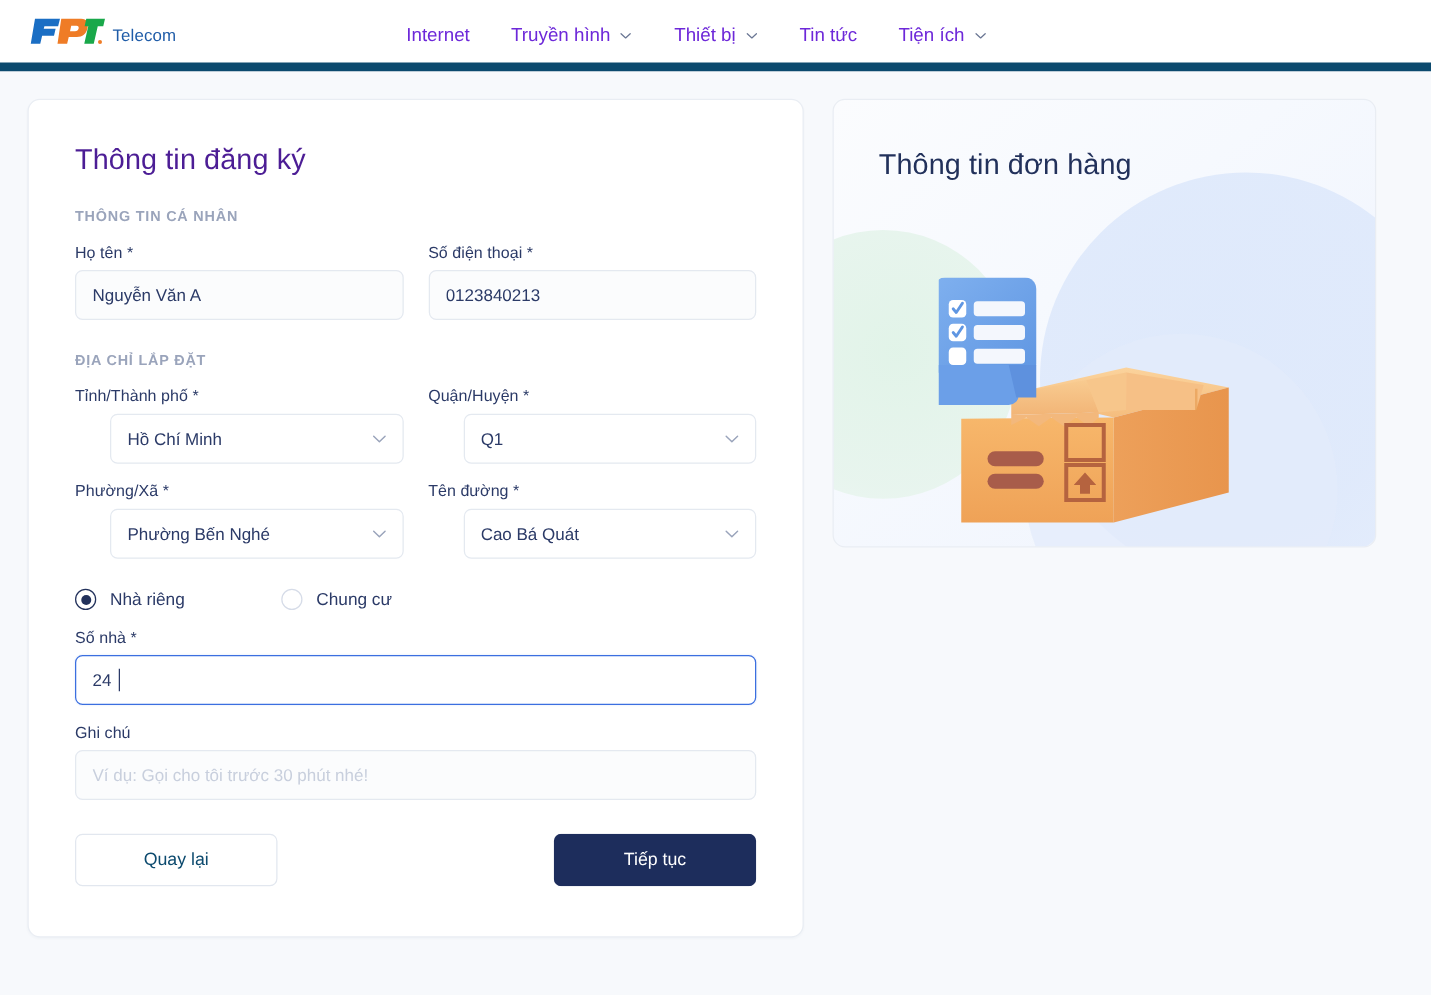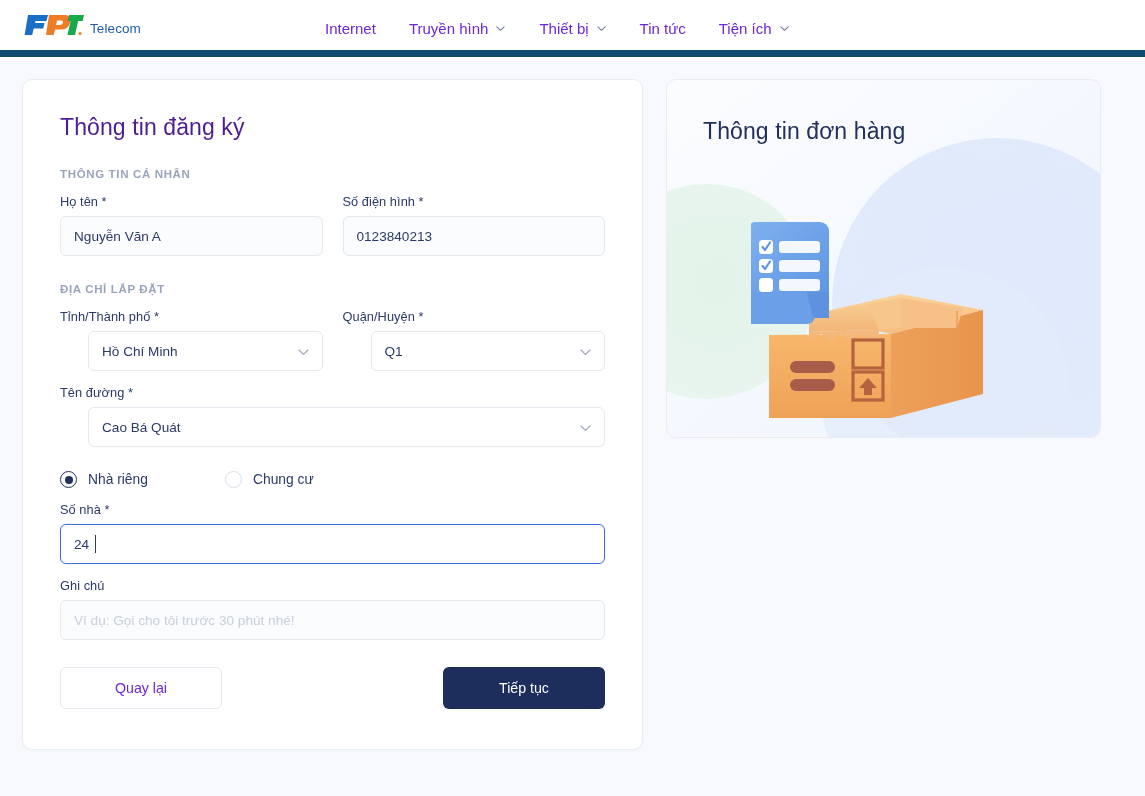--- a/index.html
+++ b/index.html
@@ -198,21 +198,21 @@
     border-radius: 6px;
     font-family: "Liberation Sans", sans-serif;
     font-size: 14.2px;
     cursor: pointer;
     border: 1px solid transparent;
   }
   .btn-back {
     width: 162px;
     background: #ffffff;
     border-color: #e2e7ef;
-    color: #6d28d9;
+    color: #0c4a6e;
   }
   .btn-next {
     width: 162px;
     background: #1d2d5c;
     color: #ffffff;
   }
 
   
   .order-panel {
     width: 435px;
@@ -319,21 +319,21 @@
     <div class="card-title">Thông tin đăng ký</div>
 
     <div class="section-label">THÔNG TIN CÁ NHÂN</div>
 
     <div class="row">
       <div class="field">
         <label class="lbl">Họ tên *</label>
         <input class="control" type="text" value="Nguyễn Văn A" style="">
       </div>
       <div class="field">
-        <label class="lbl">Số điện hình *</label>
+        <label class="lbl">Số điện thoại *</label>
         <input class="control" type="text" value="0123840213" style="">
       </div>
     </div>
 
     <div class="section-label">ĐỊA CHỈ LẮP ĐẶT</div>
 
     <div class="row">
       <div class="field">
         <label class="lbl">Tỉnh/Thành phố *</label>
         <div class="select-wrap">
@@ -353,20 +353,31 @@
             <svg width="13" height="13" viewBox="0 0 12 12">
                 <path d="M1.8 4.2 L6 8.2 L10.2 4.2" fill="none" stroke="#9aa4bb" stroke-width="1.1" stroke-linecap="round" stroke-linejoin="round"></path>
               </svg>
           </span>
         </div>
       </div>
     </div>
 
     <div class="row">
       <div class="field">
+        <label class="lbl">Phường/Xã *</label>
+        <div class="select-wrap">
+          <input class="control" readonly="" value="Phường Bến Nghé" style="">
+          <span class="select-chev">
+            <svg width="13" height="13" viewBox="0 0 12 12">
+                <path d="M1.8 4.2 L6 8.2 L10.2 4.2" fill="none" stroke="#9aa4bb" stroke-width="1.1" stroke-linecap="round" stroke-linejoin="round"></path>
+              </svg>
+          </span>
+        </div>
+      </div>
+      <div class="field">
         <label class="lbl">Tên đường *</label>
         <div class="select-wrap">
           <input class="control" readonly="" value="Cao Bá Quát" style="">
           <span class="select-chev">
             <svg width="13" height="13" viewBox="0 0 12 12">
                 <path d="M1.8 4.2 L6 8.2 L10.2 4.2" fill="none" stroke="#9aa4bb" stroke-width="1.1" stroke-linecap="round" stroke-linejoin="round"></path>
               </svg>
           </span>
         </div>
       </div>

